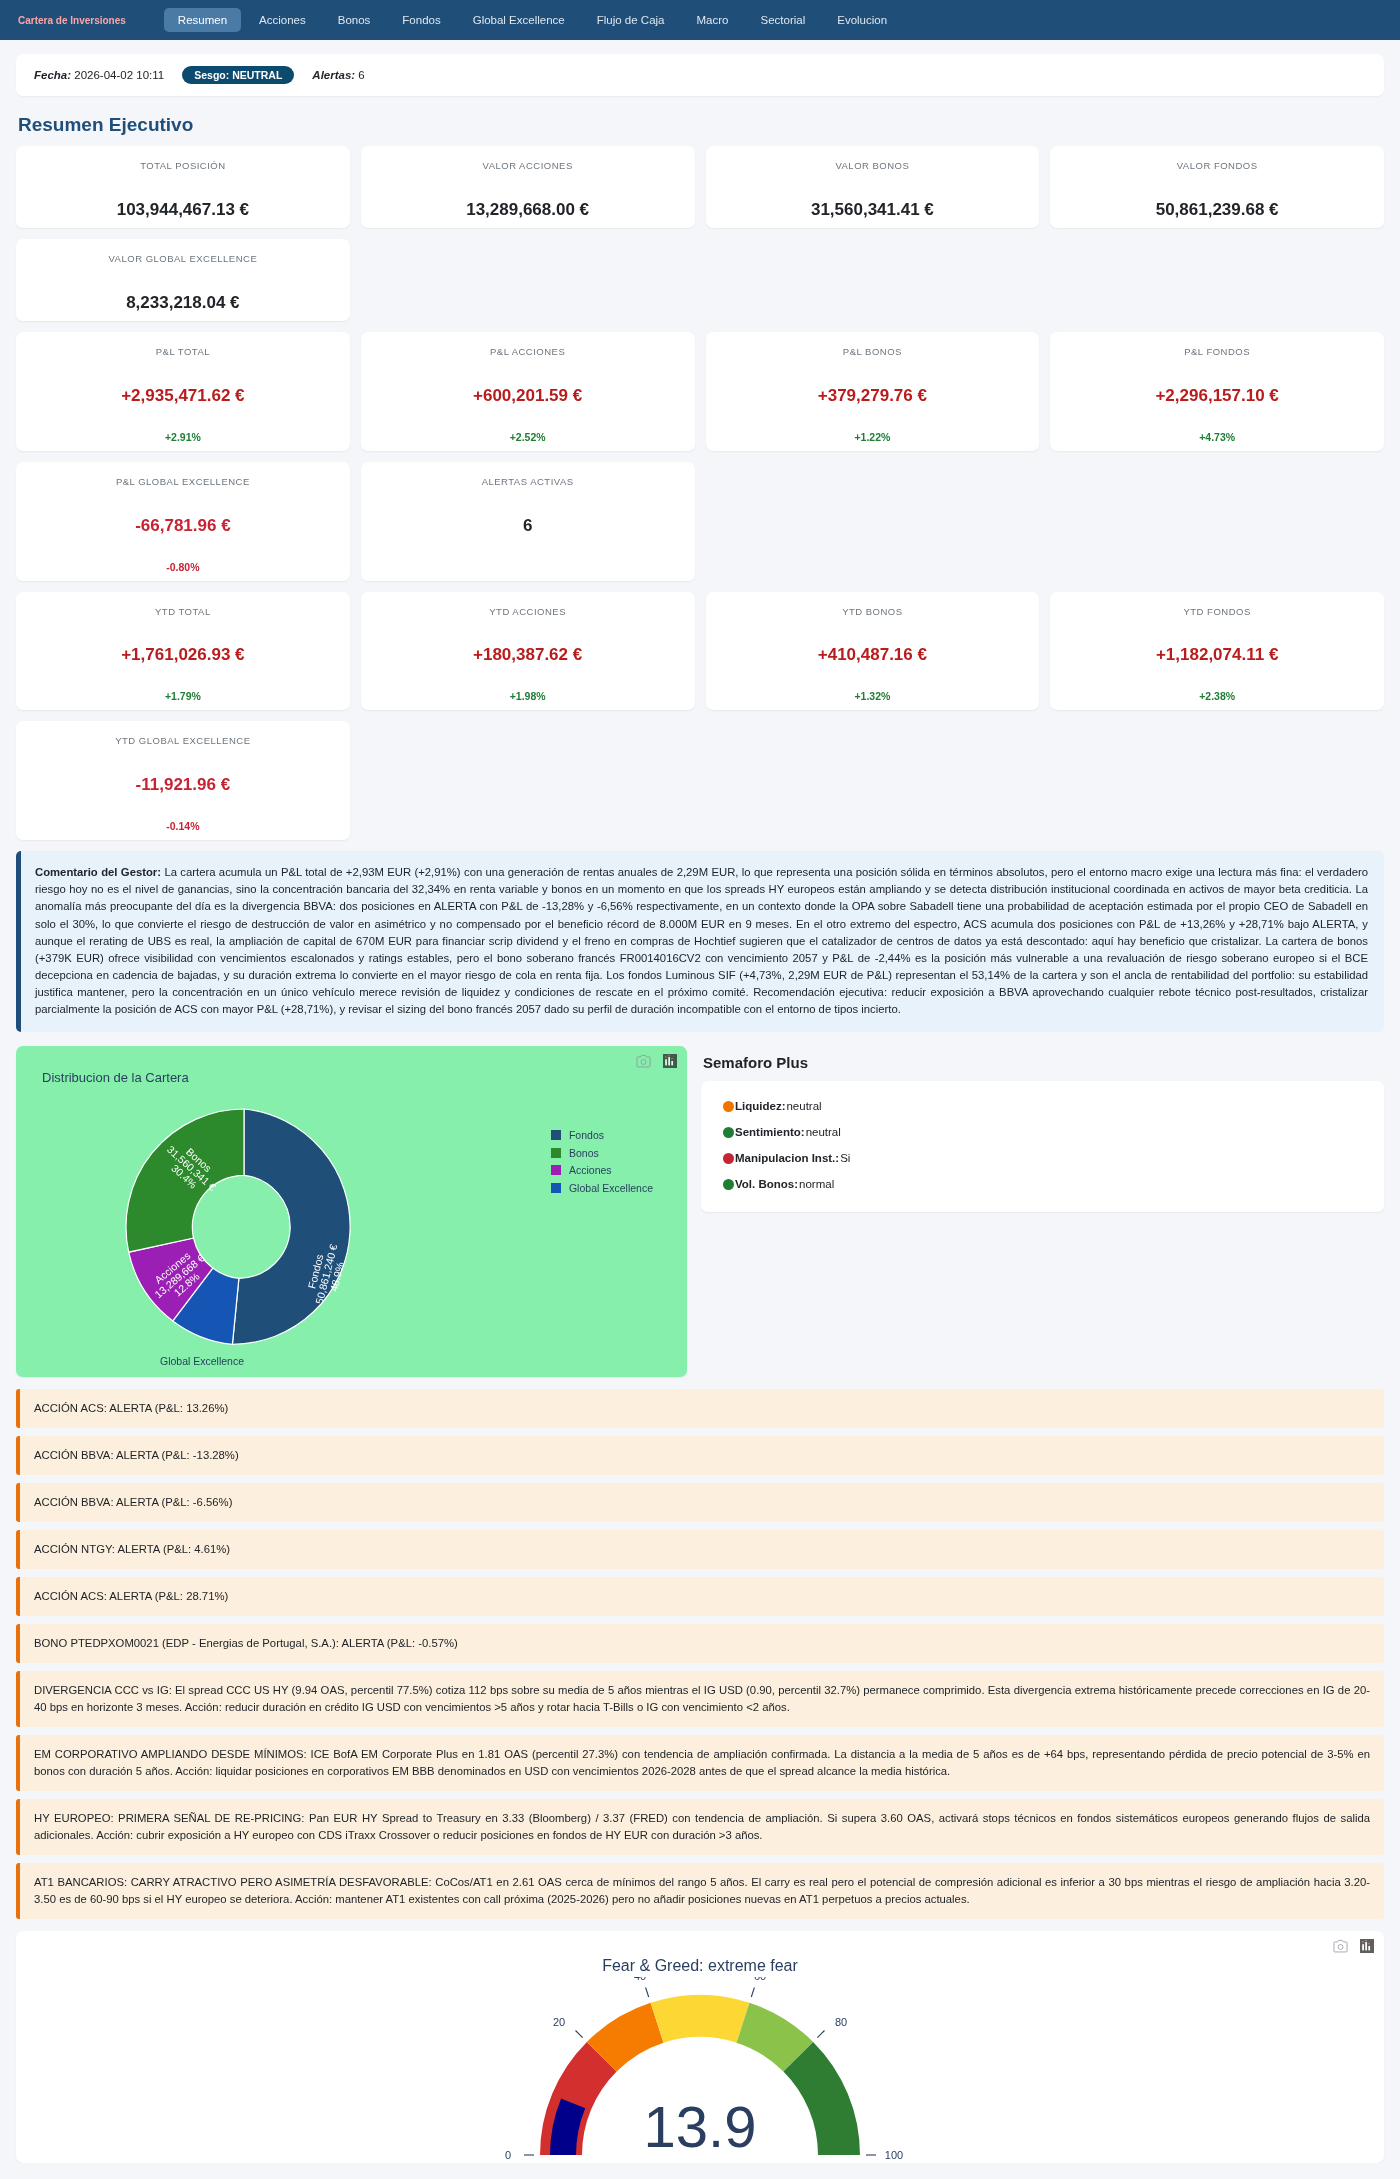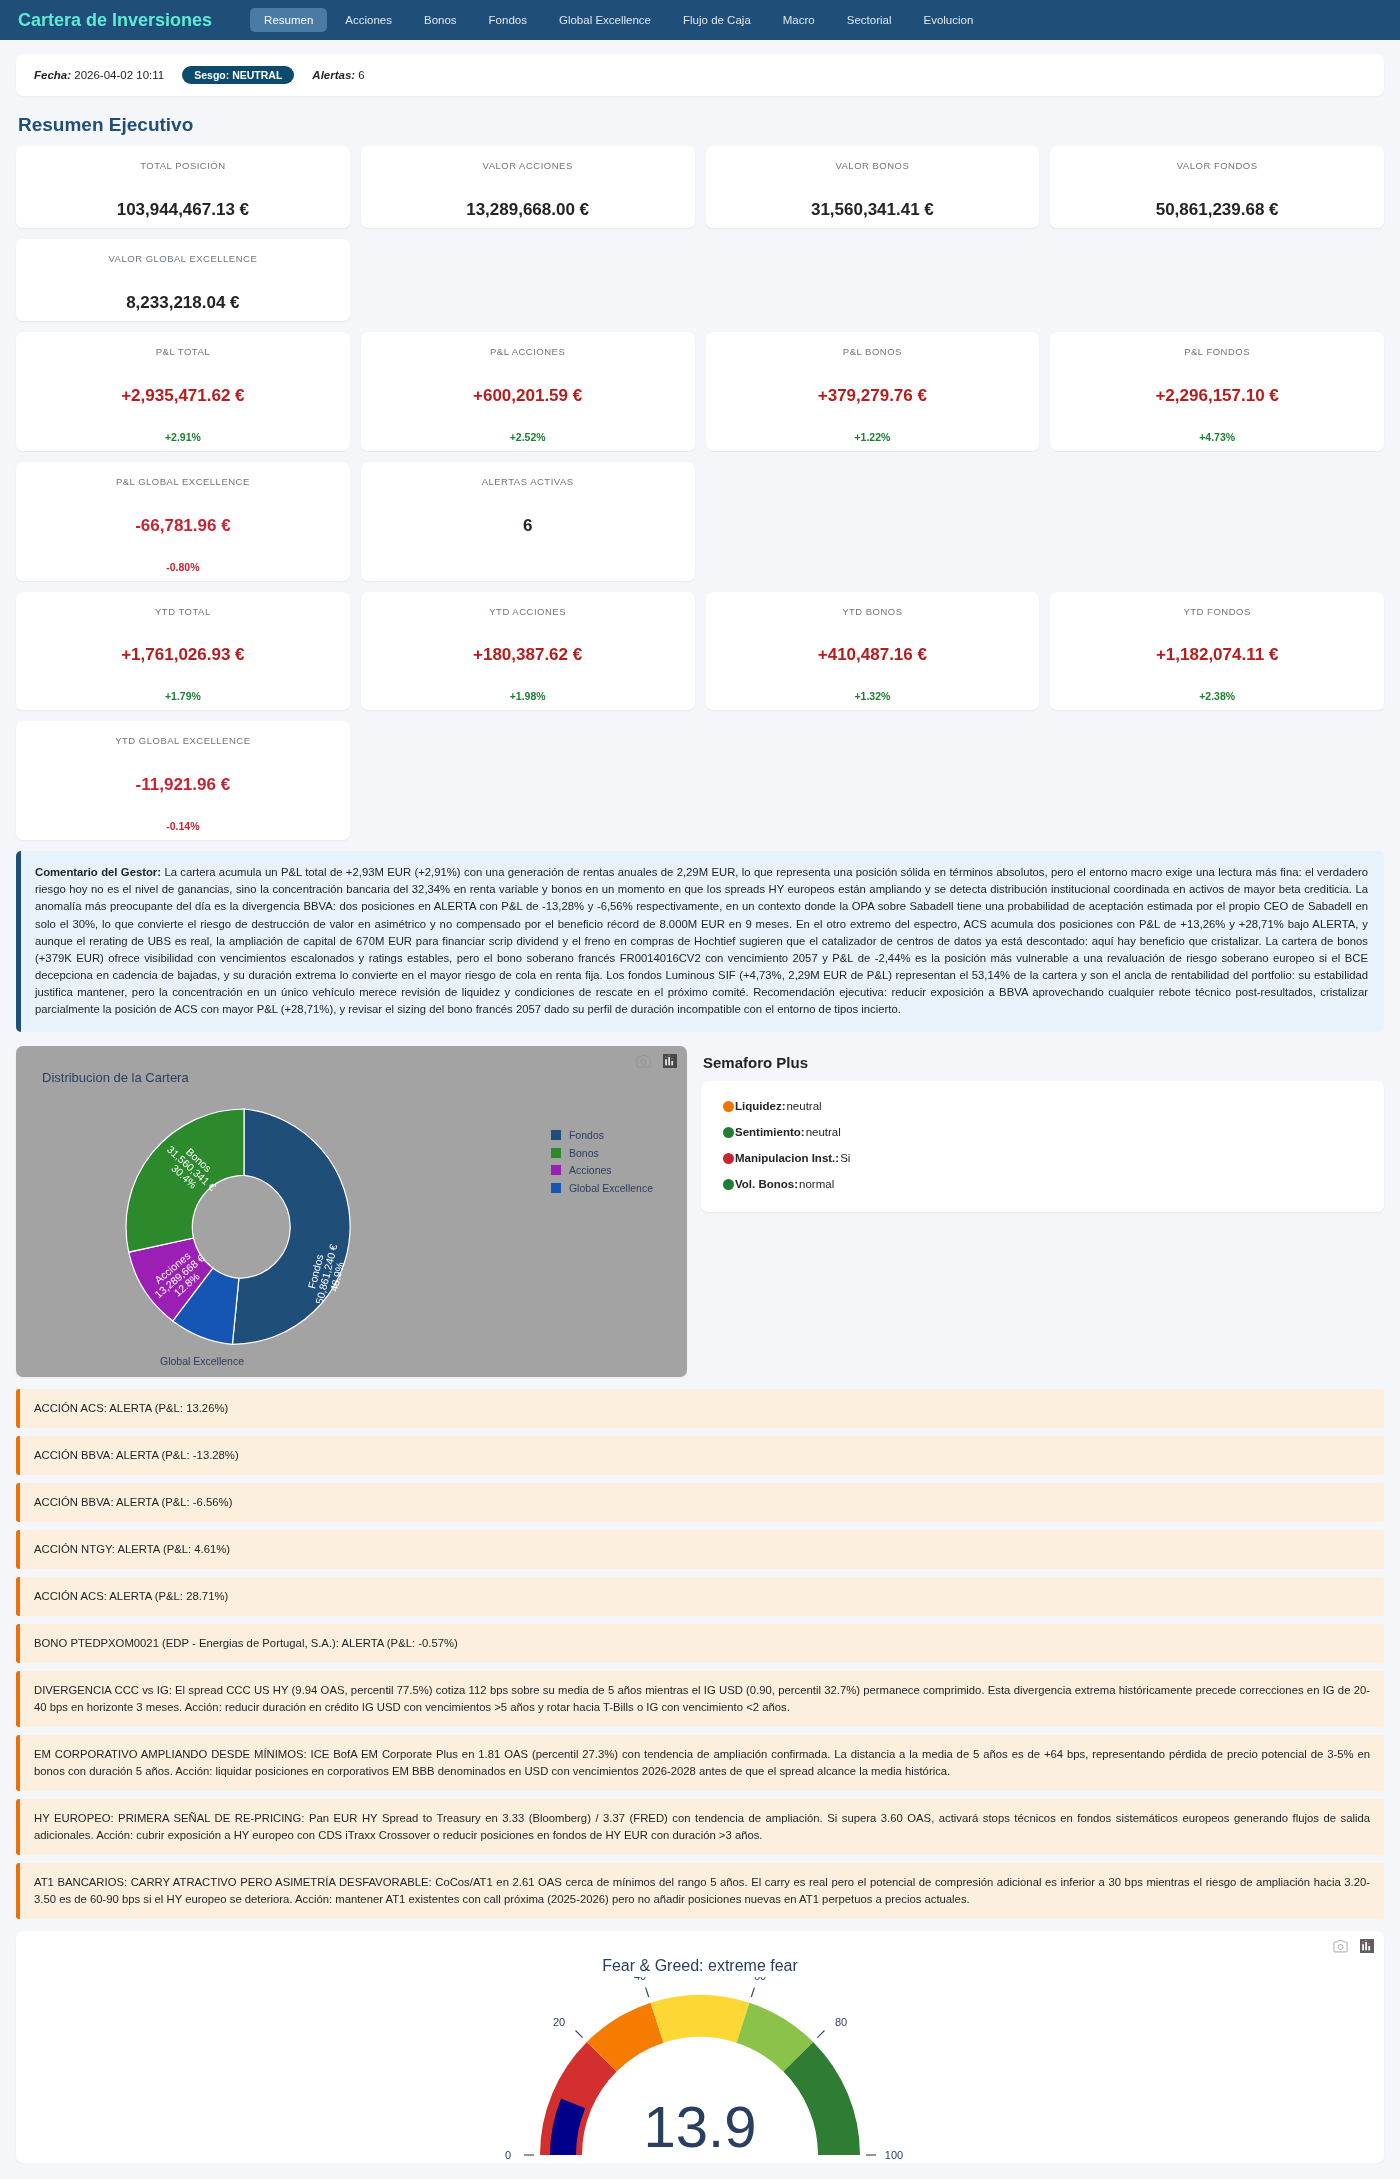--- a/index.html
+++ b/index.html
@@ -15,22 +15,22 @@
   
   .navbar {
     background: #1f4e79;
     height: 40px;
     display: flex;
     align-items: center;
     padding: 0 18px;
     gap: 4px;
   }
   .brand {
-    color: #5eead4;
-    font-size: 18px;
+    color: #fca5a5;
+    font-size: 10px;
     font-weight: bold;
     margin-right: 34px;
     white-space: nowrap;
   }
   .nav-item {
     color: #dfe7ef;
     font-size: 11.5px;
     padding: 6px 14px;
     border-radius: 5px;
     white-space: nowrap;
@@ -130,21 +130,21 @@
 
   
   .chart-row {
     display: grid;
     grid-template-columns: 671px 1fr;
     gap: 14px;
     margin-top: 14px;
     align-items: start;
   }
   .panel {
-    background: #a3a3a3;
+    background: #86efac;
     border-radius: 7px;
     box-shadow: 0 1px 2px rgba(0,0,0,.06);
     position: relative;
   }
   .plot-tools {
     position: absolute;
     right: 10px;
     top: 8px;
     display: flex;
     gap: 12px;

